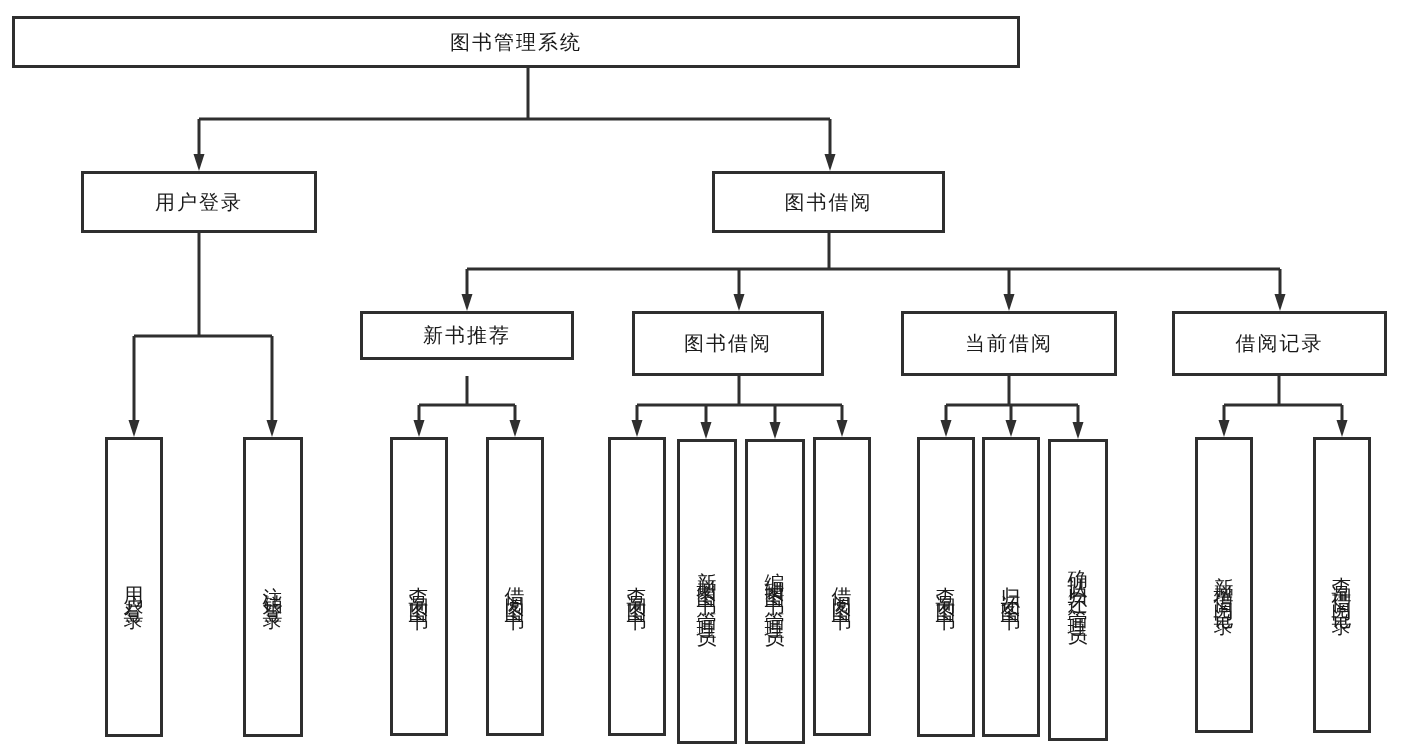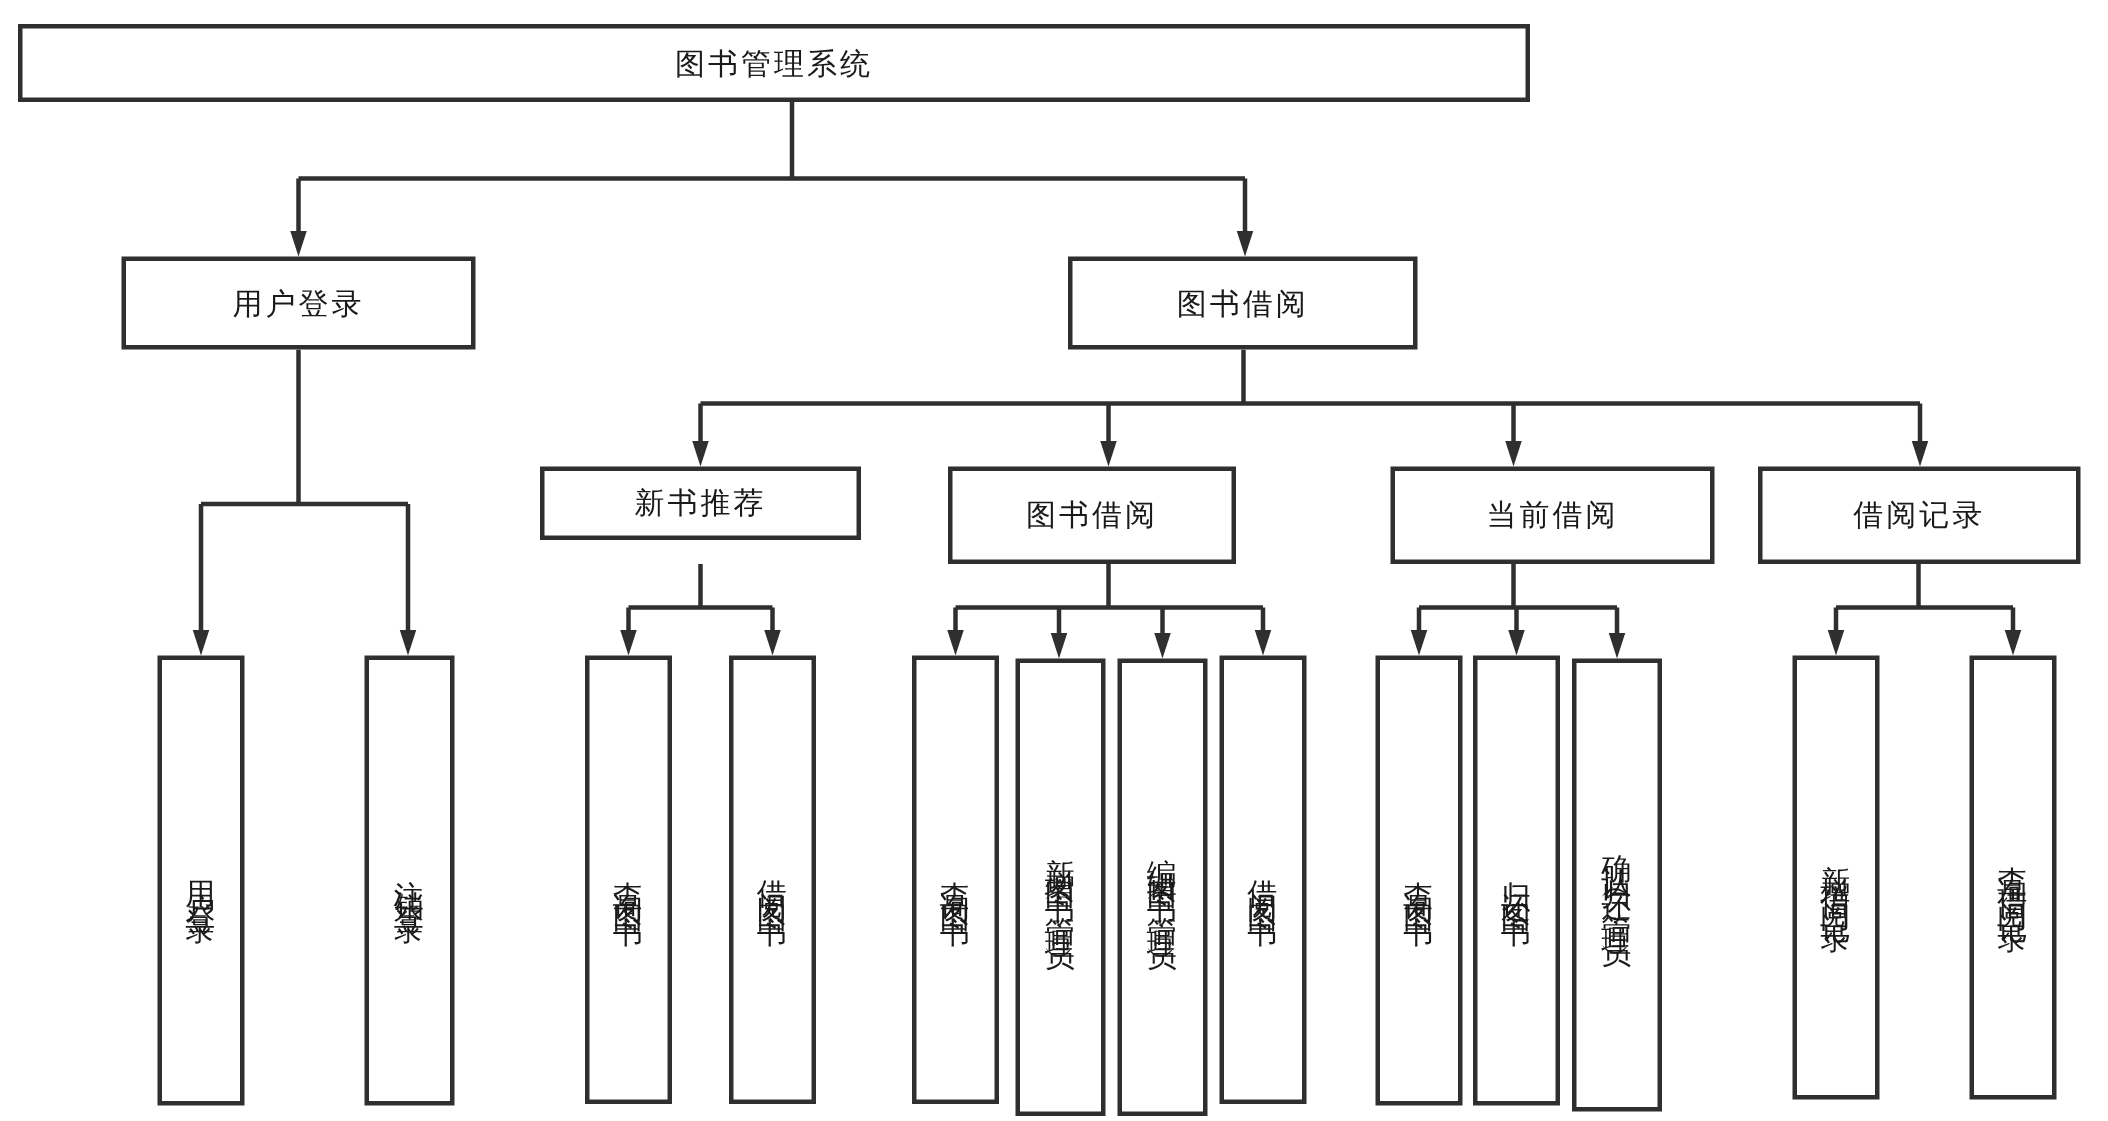--- a/index.html
+++ b/index.html
@@ -122,21 +122,21 @@
     </g>
   </svg>
 
   <div class="node hnode" style="left:12px;top:16px;width:1008px;height:52px;">图书管理系统</div>
 
   <div class="node hnode" style="left:81px;top:171px;width:236px;height:62px;">用户登录</div>
   <div class="node hnode" style="left:712px;top:171px;width:233px;height:62px;">图书借阅</div>
 
   <div class="node hnode" style="left:360px;top:311px;width:214px;height:49px;">新书推荐</div>
   <div class="node hnode" style="left:632px;top:311px;width:192px;height:65px;font-family:Liberation Mono, monospace;">图书借阅</div>
-  <div class="node hnode" style="left:901px;top:311px;width:216px;height:65px;margin-left:26px;">当前借阅</div>
+  <div class="node hnode" style="left:901px;top:311px;width:216px;height:65px;">当前借阅</div>
   <div class="node hnode" style="left:1172px;top:311px;width:215px;height:65px;">借阅记录</div>
 
   <div class="node vnode" style="left:105px;top:437px;width:58px;height:300px;">
     <span class="vtext">用户登录</span>
   </div>
   <div class="node vnode" style="left:243px;top:437px;width:60px;height:300px;">
     <span class="vtext">注销登录</span>
   </div>
 
   <div class="node vnode" style="left:390px;top:437px;width:58px;height:299px;">

